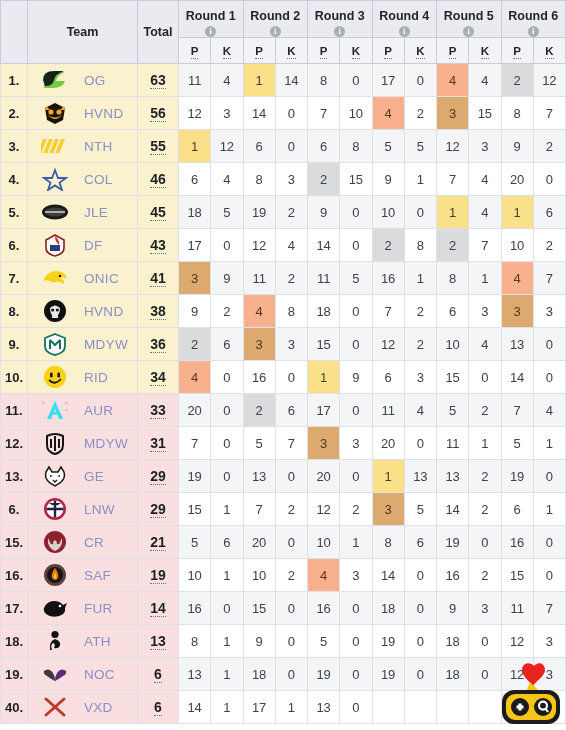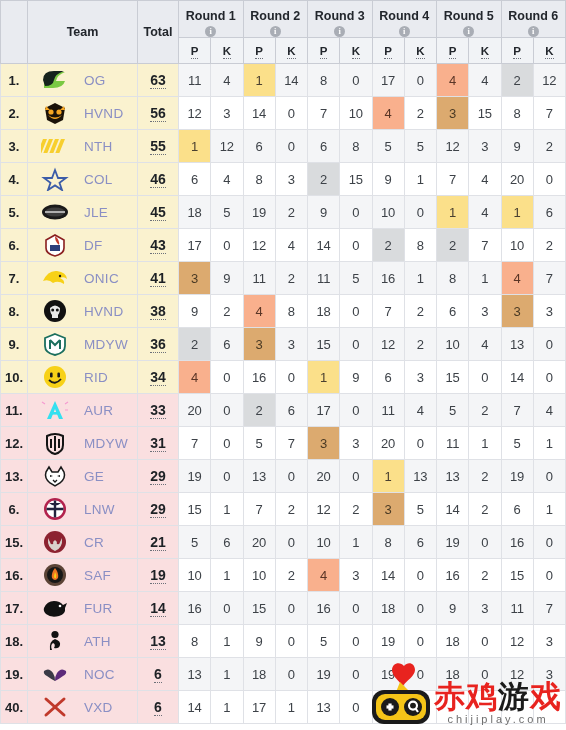--- a/index.html
+++ b/index.html
@@ -746,18 +746,14 @@
       <path d="M30 20 L26 30 L40 30 Z" fill="#f5c518"></path>
       <rect x="2" y="28" width="58" height="34" rx="12" fill="#1b1b1b"></rect>
       <rect x="6" y="32" width="50" height="26" rx="9" fill="#f5c518"></rect>
       <circle cx="20" cy="45" r="9" fill="#1b1b1b"></circle>
       <rect x="16.5" y="43.4" width="7" height="3.2" fill="#ffffff"></rect>
       <rect x="18.4" y="41.5" width="3.2" height="7" fill="#ffffff"></rect>
       <circle cx="43" cy="45" r="9" fill="#1b1b1b"></circle>
       <circle cx="43" cy="43.6" r="4" fill="none" stroke="#ffffff" stroke-width="2.1"></circle>
       <line x1="45.6" y1="46.6" x2="48" y2="50" stroke="#ffffff" stroke-width="2.1"></line>
     </svg>
-    <div class="wm-text">
-      <div class="wm-cn"><span>赤鸡</span><span class="blk">游</span><span>戏</span></div>
-      <div class="wm-url">chijiplay.com</div>
-    </div>
   </div>
 </div>
 
 </body></html>

